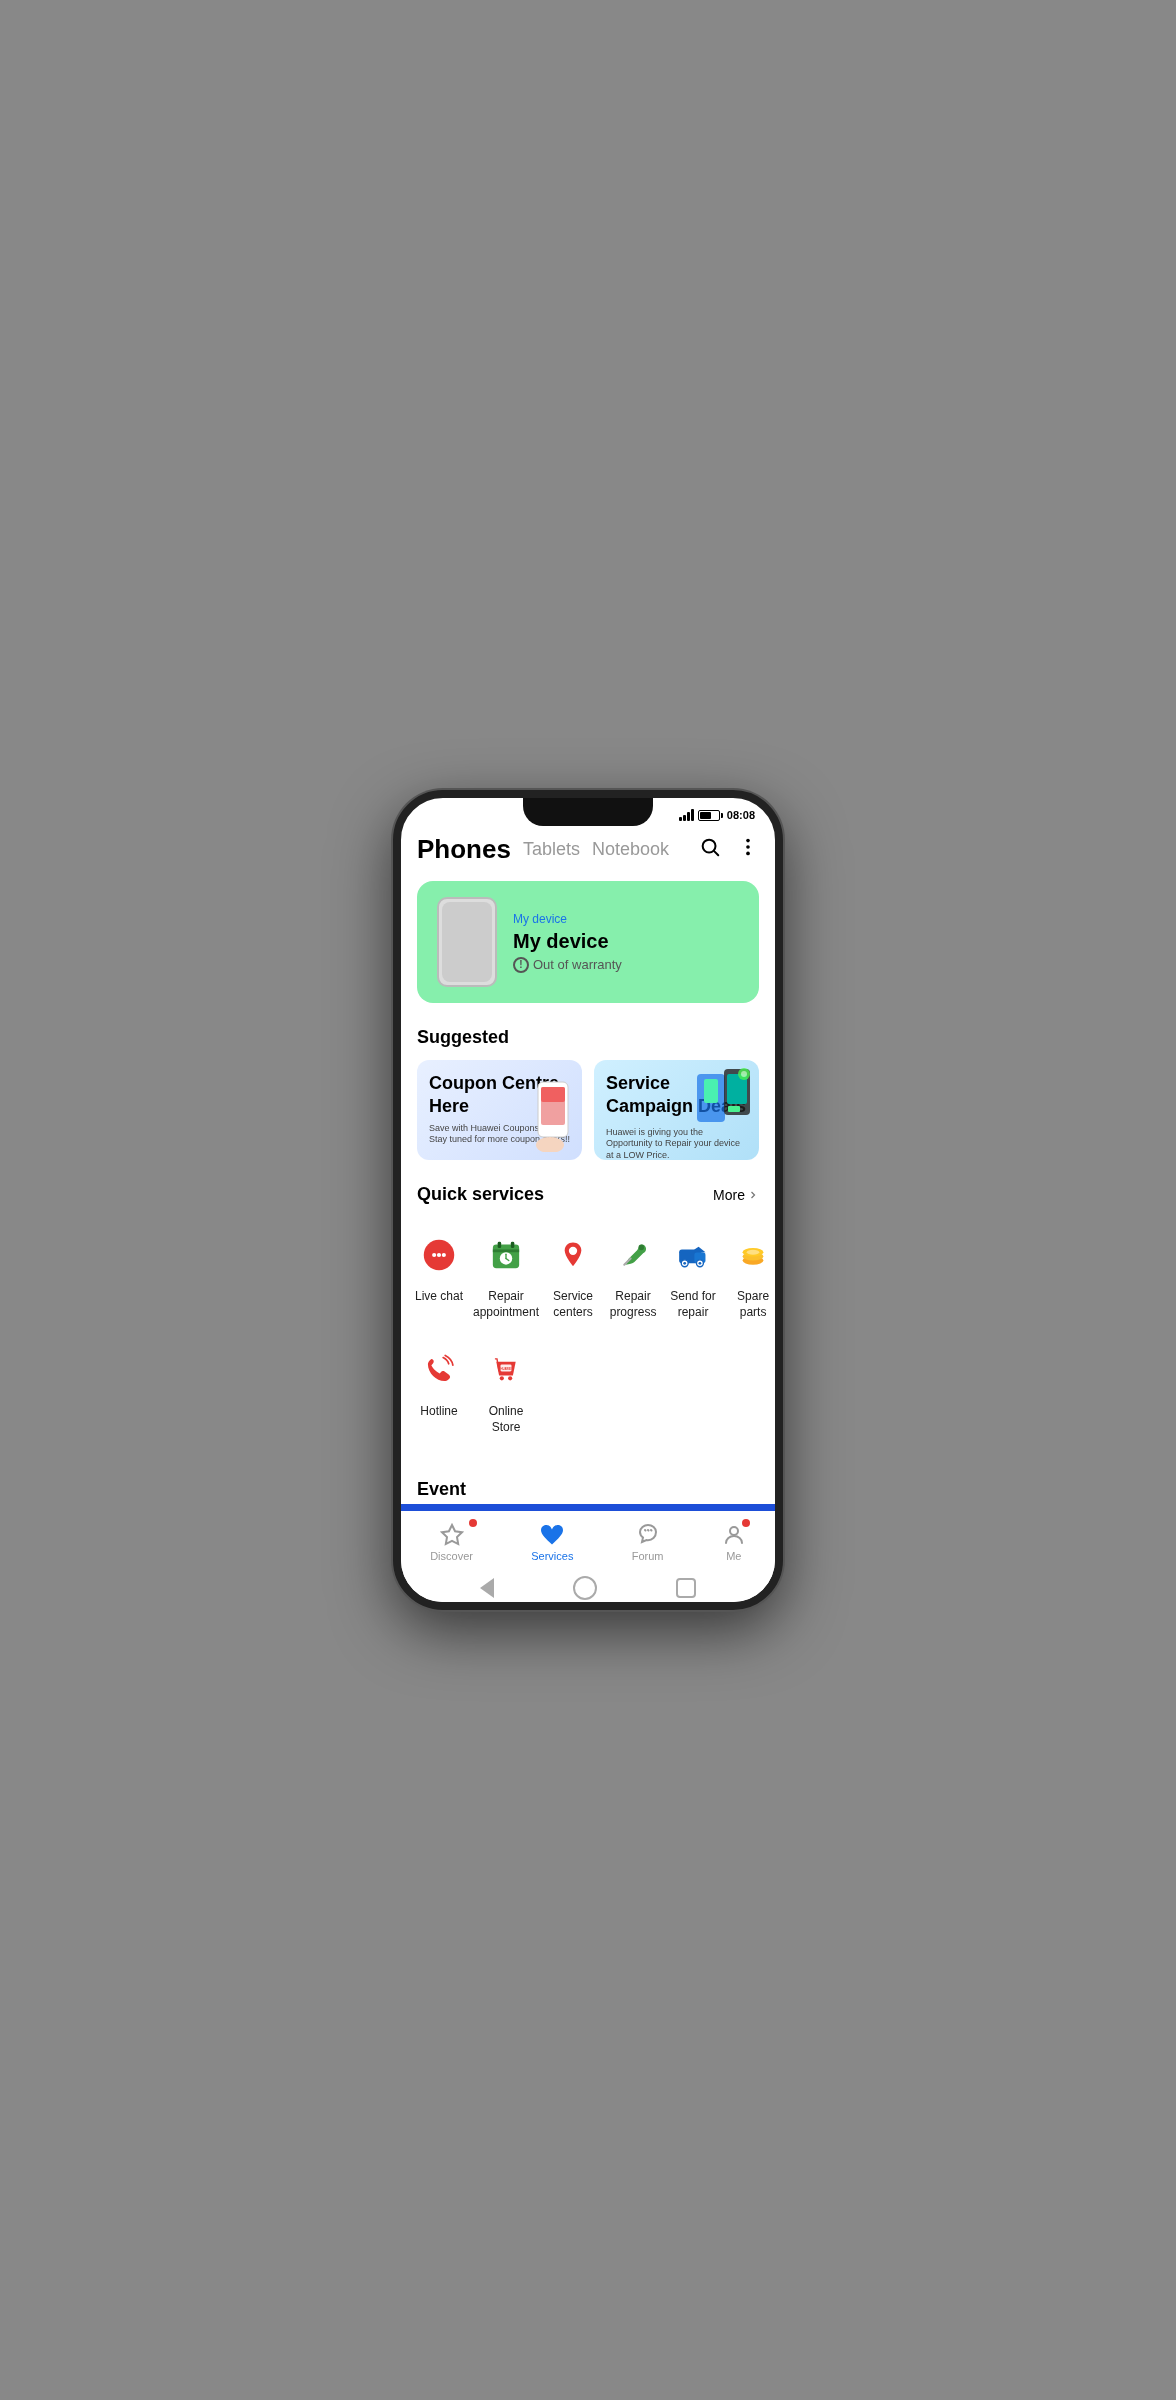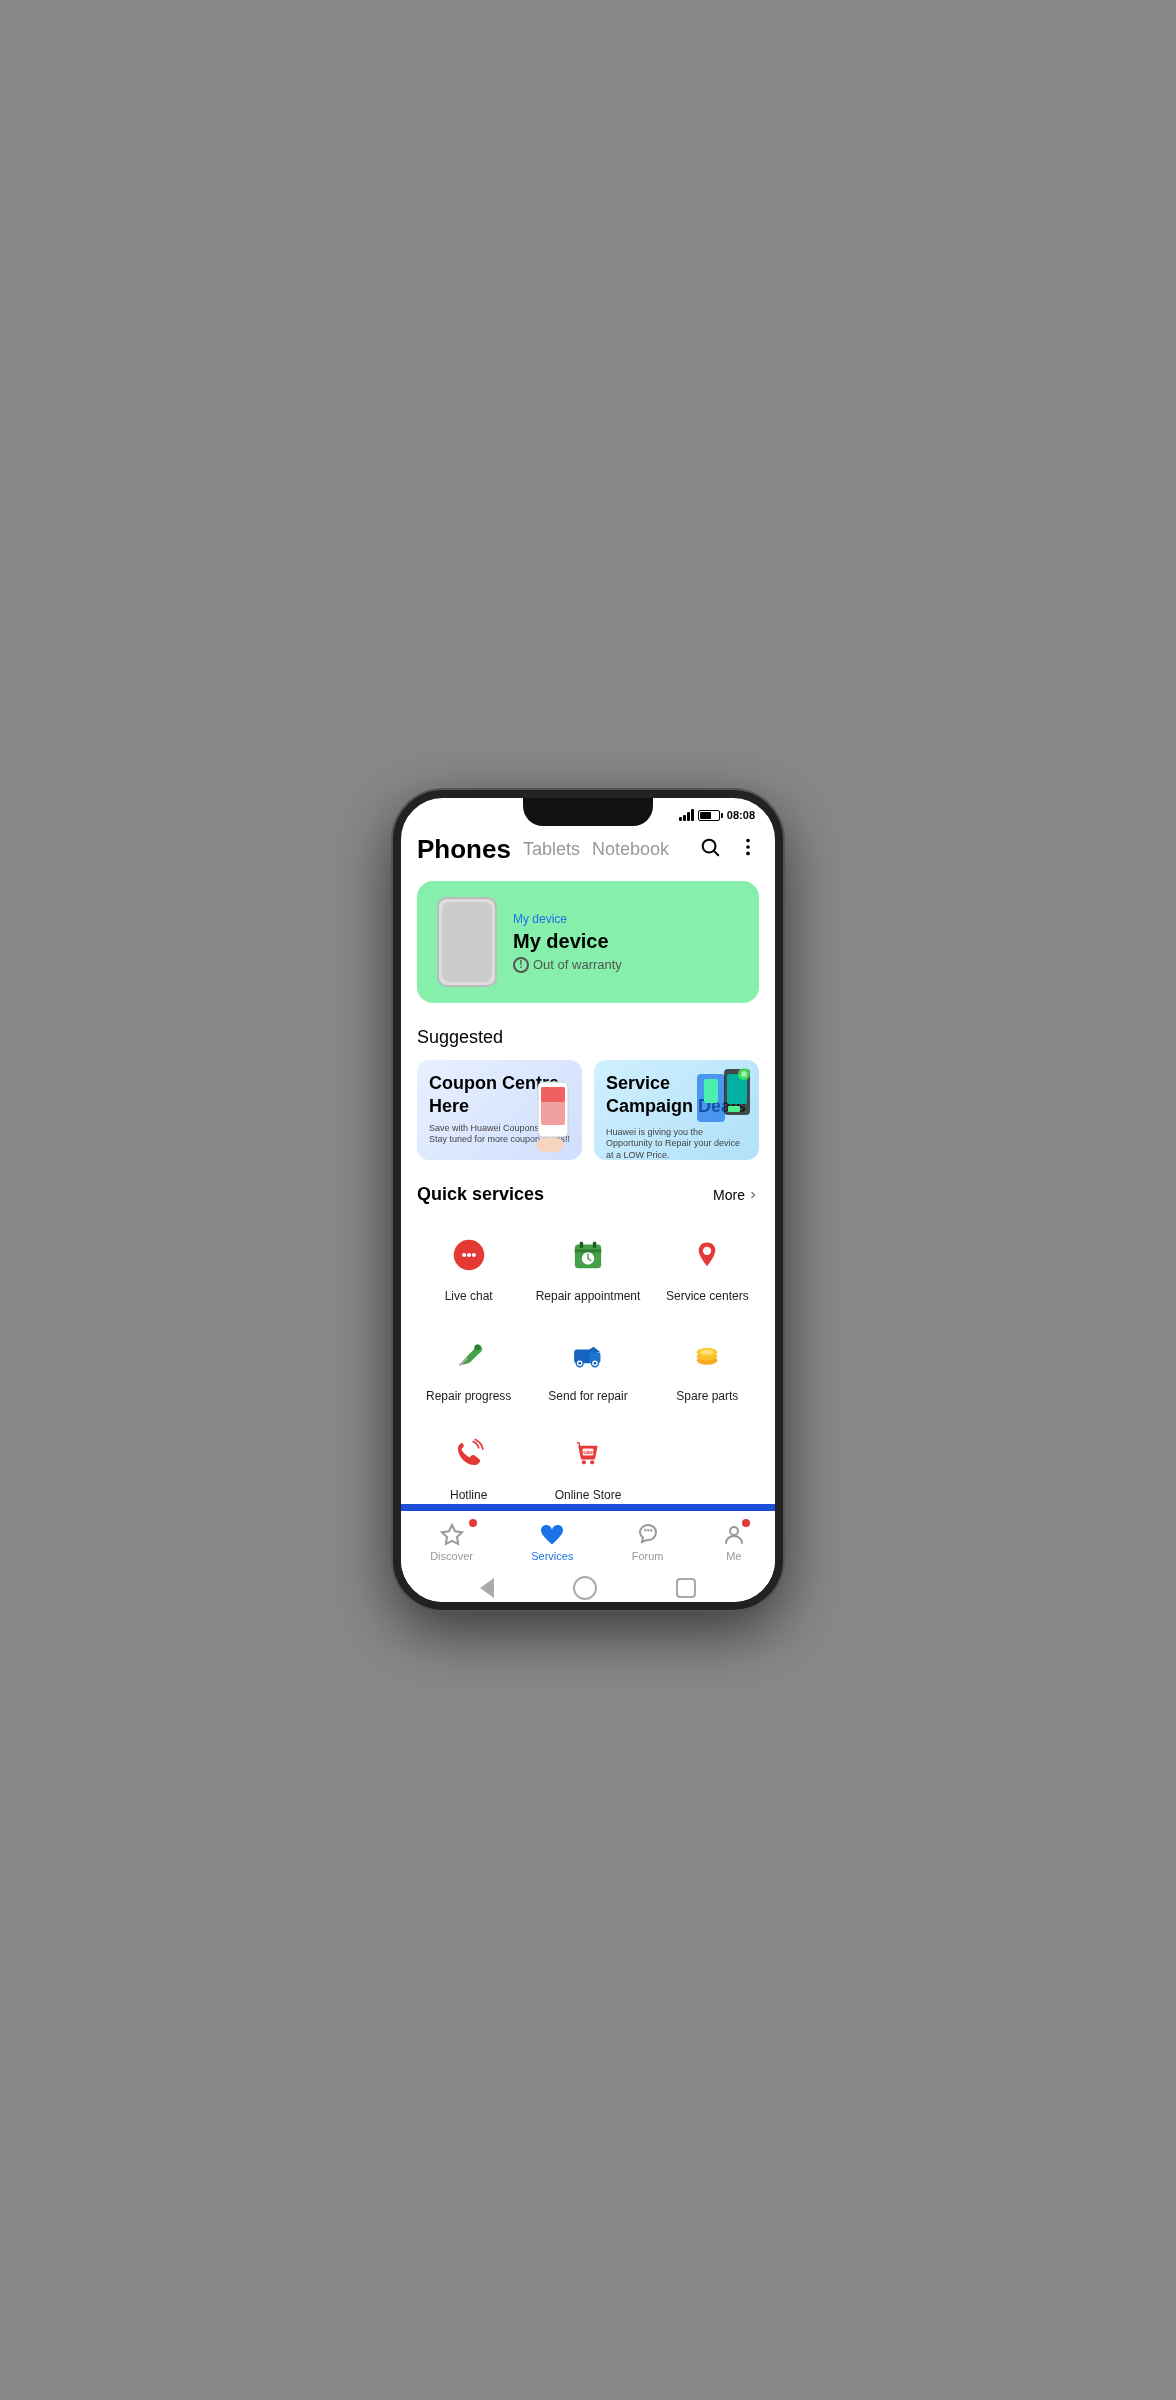--- a/index.html
+++ b/index.html
@@ -187,21 +187,21 @@
       align-items: center;
       justify-content: center;
       font-size: 10px;
       font-weight: 700;
       color: #555;
     }
 
     
     .section-title {
       font-size: 18px;
-      font-weight: 400;
+      font-weight: 700;
       color: #000;
       padding: 8px 16px 12px;
     }
 
     
     .banners-row {
       display: flex;
       gap: 12px;
       padding: 0 16px 16px;
       overflow-x: auto;
@@ -251,21 +251,21 @@
     .qs-more {
       font-size: 14px;
       color: #000000;
       display: flex;
       align-items: center;
       gap: 2px;
     }
 
     .services-grid {
       display: grid;
-      grid-template-columns: repeat(3, 1fr);
+      grid-template-columns: repeat(6, 1fr);
       gap: 0;
       padding: 0 8px 16px;
     }
     .service-item {
       display: flex;
       flex-direction: column;
       align-items: center;
       padding: 12px 4px;
       gap: 8px;
       cursor: pointer;

